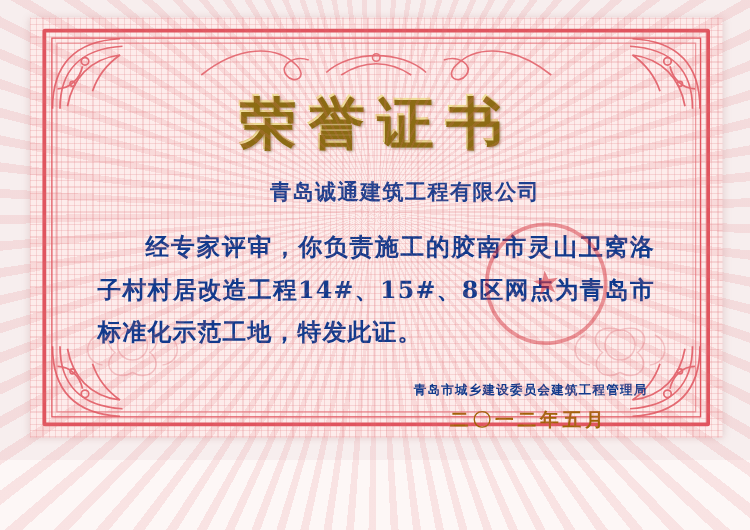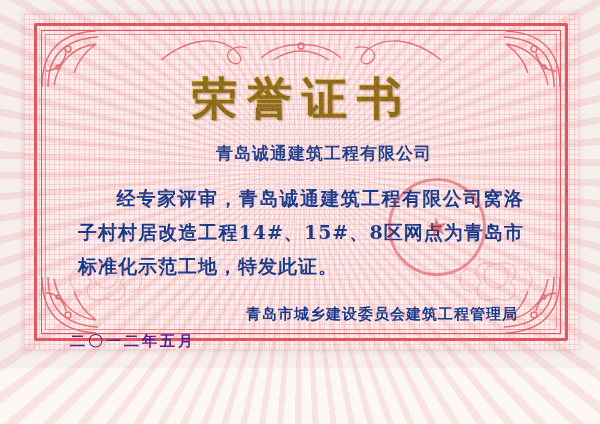--- a/index.html
+++ b/index.html
@@ -122,32 +122,33 @@
     text-align:justify;
     padding:0 8px;
   }
   .body-text .indent{display:inline-block;width:38px;}
   .issuer{
     margin-top:22px;
     text-align:right;
     padding-right:14px;
     font-family:Liberation Sans, sans-serif;
     font-weight:bold;
-    font-size:15px;
+    font-size:10px;
     letter-spacing:1px;
     color:#123a8c;
   }
   .date{
     margin-top:8px;
+    text-align:right;
     padding-right:46px;
     font-family:"DejaVu Serif","Liberation Serif",serif;
     font-weight:bold;
     font-size:15px;
     letter-spacing:3px;
-    color:#4c1d95;
+    color:#a16207;
   }
   
   .seal{
     position:absolute;
     right:92px;bottom:74px;
     width:92px;height:92px;
     border-radius:50%;
     border:3px solid rgba(208,32,44,.55);
     color:rgba(208,32,44,.6);
     opacity:.8;
@@ -259,21 +260,21 @@
       </svg>
     </div>
 
     <div class="content">
 
       <div class="title">荣誉证书</div>
 
       <div class="recipient">青岛诚通建筑工程有限公司</div>
 
       <div class="body-text">
-        <span class="indent"></span><span>经专家评审，青岛诚通建筑工程有限公司</span><span>窝洛子村村居改造工程14#、15#、8区网点为青</span><span>岛市标准化示范工地，特发此证。</span>
+        <span class="indent"></span><span>经专家评审，你负责施工的胶南市灵山卫</span><span>窝洛子村村居改造工程14#、15#、8区网点为青</span><span>岛市标准化示范工地，特发此证。</span>
       </div>
 
       <div class="issuer">青岛市城乡建设委员会建筑工程管理局</div>
       <div class="date">二〇一二年五月</div>
     </div>
 
     <div class="seal">
       <span class="star">★</span>
     </div>
 

